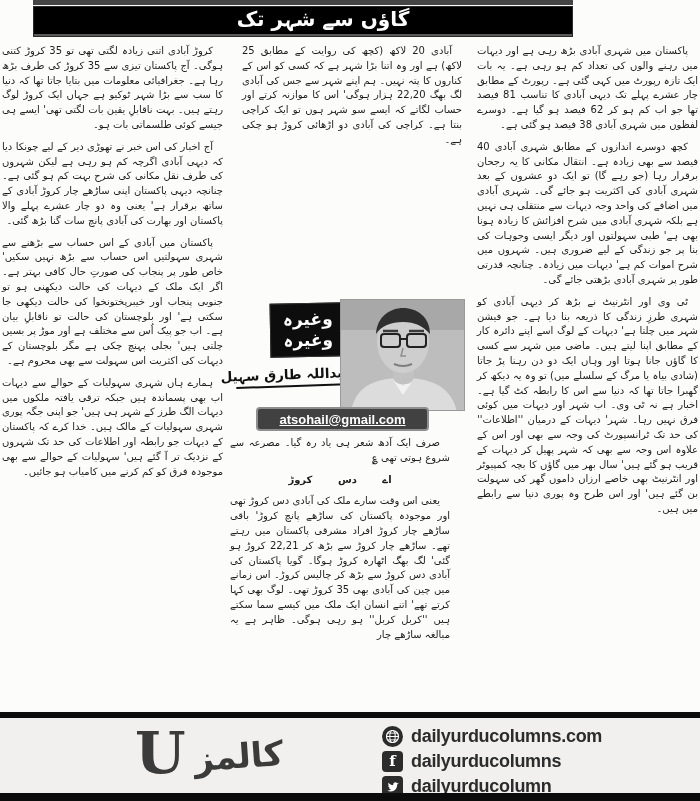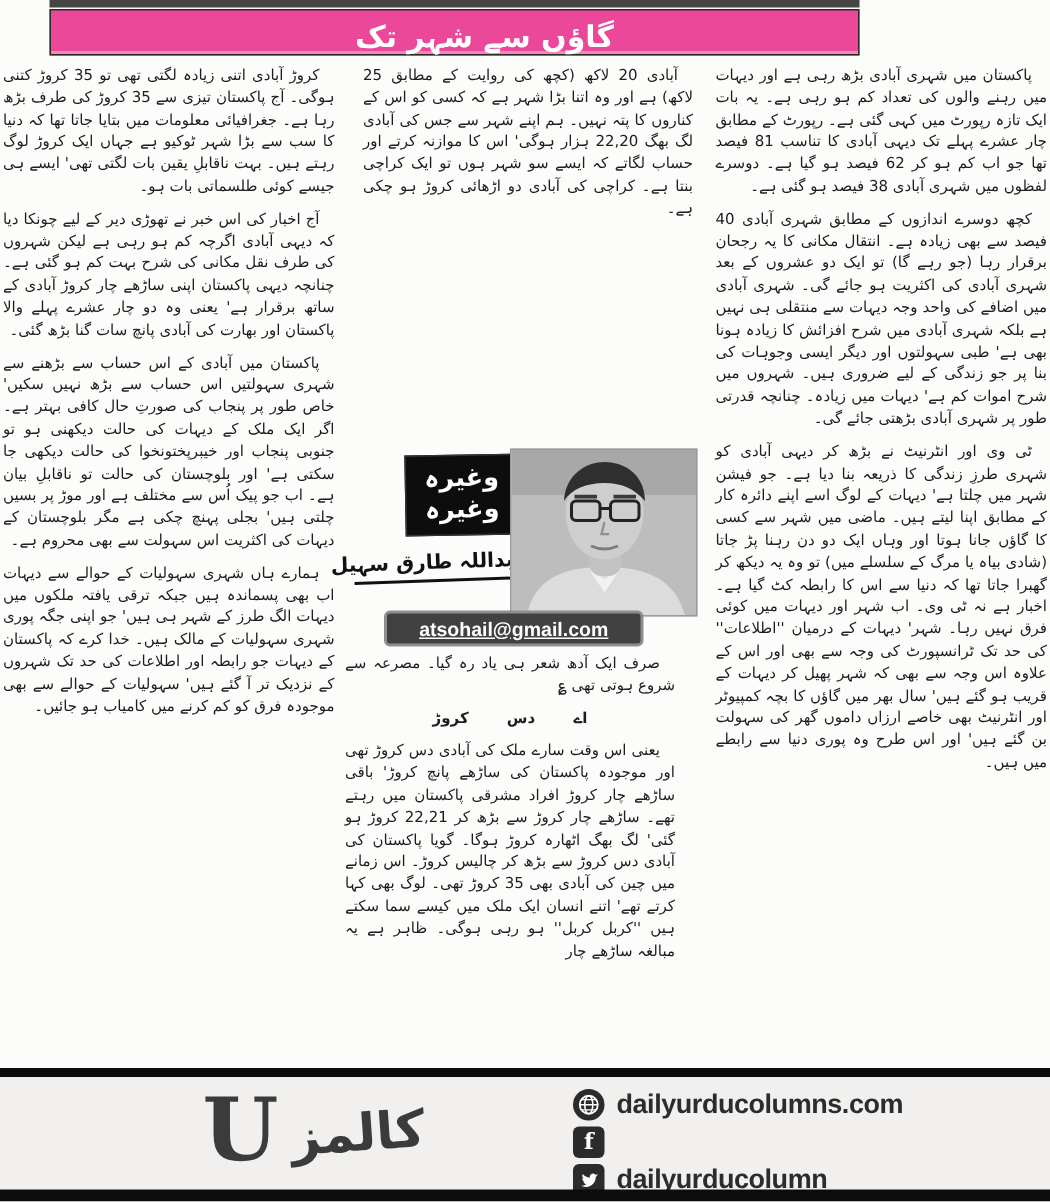--- a/index.html
+++ b/index.html
@@ -4,23 +4,23 @@
 <style>
   * { margin:0; padding:0; box-sizing:border-box; }
   html,body { width:700px; height:801px; overflow:hidden; background:#fbfbfa; }
   body { font-family:"DejaVu Sans", sans-serif; position:relative; }
 
   .page { position:absolute; inset:0; background:#fcfcfb; }
 
   
   .top-strip { position:absolute; left:33px; top:0; width:540px; height:5px; background:#454545; }
   .banner { position:absolute; left:33px; top:6px; width:540px; height:31px;
-            background:#ec4899; border:1px solid #2a2a2a;
+            background:#000000; border:1px solid #2a2a2a;
             box-shadow:inset 0 -2px 0 rgba(255,255,255,.35);
-            display:flex; align-items:flex-end; justify-content:center; }
+            display:flex; align-items:flex-start; justify-content:center; }
   .banner .title { color:#ffffff; font-size:20px; font-weight:bold; direction:rtl;
                    letter-spacing:1px; padding-left:40px; }
 
   
   .col { position:absolute; top:44px; direction:rtl; text-align:justify; text-align-last:right;
          color:#1d1d1d; font-size:10px; line-height:1.48; overflow:hidden; }
   .col p { margin-bottom:7px; text-indent:10px; }
   .col-right  { right:0;  width:231px; height:666px; padding:0 2px 0 8px; }
   .col-middle-top    { right:236px; width:230px; height:254px; padding:0 2px 0 8px; }
   .col-middle-bottom { right:248px; width:230px; top:436px; height:274px; padding:0 2px 0 8px; }
@@ -162,20 +162,21 @@
               <line x1="3.2" y1="14.5" x2="16.8" y2="14.5" stroke="#fff" stroke-width="1.2"></line>
             </svg>
           </span>
           <span class="social-label">dailyurducolumns.com</span>
         </div>
 
         <div class="social-row">
           <span class="social-icon">
             <span class="fb-glyph">f</span>
           </span>
+          <span class="social-label">dailyurducolumns</span>
         </div>
 
         <div class="social-row">
           <span class="social-icon">
             <svg width="14" height="14" viewBox="0 0 24 24">
               <path fill="#fff" d="M22 6c-.7.3-1.4.5-2.2.6.8-.5 1.4-1.2 1.7-2.1-.8.4-1.6.8-2.5 1A3.9 3.9 0 0 0 16.2 4c-2.2 0-3.9 1.8-3.9 3.9 0 .3 0 .6.1.9-3.3-.2-6.2-1.7-8.1-4.1-.3.6-.5 1.2-.5 2 0 1.4.7 2.6 1.7 3.3-.6 0-1.2-.2-1.8-.5v.1c0 1.9 1.4 3.5 3.1 3.8-.3.1-.7.1-1 .1-.2 0-.5 0-.7-.1.5 1.6 1.9 2.7 3.6 2.7A7.9 7.9 0 0 1 2 17.8 11 11 0 0 0 8 19.5c7.2 0 11.1-5.9 11.1-11.1v-.5c.8-.5 1.4-1.2 1.9-1.9z"></path>
             </svg>
           </span>
           <span class="social-label">dailyurducolumn</span>
         </div>

